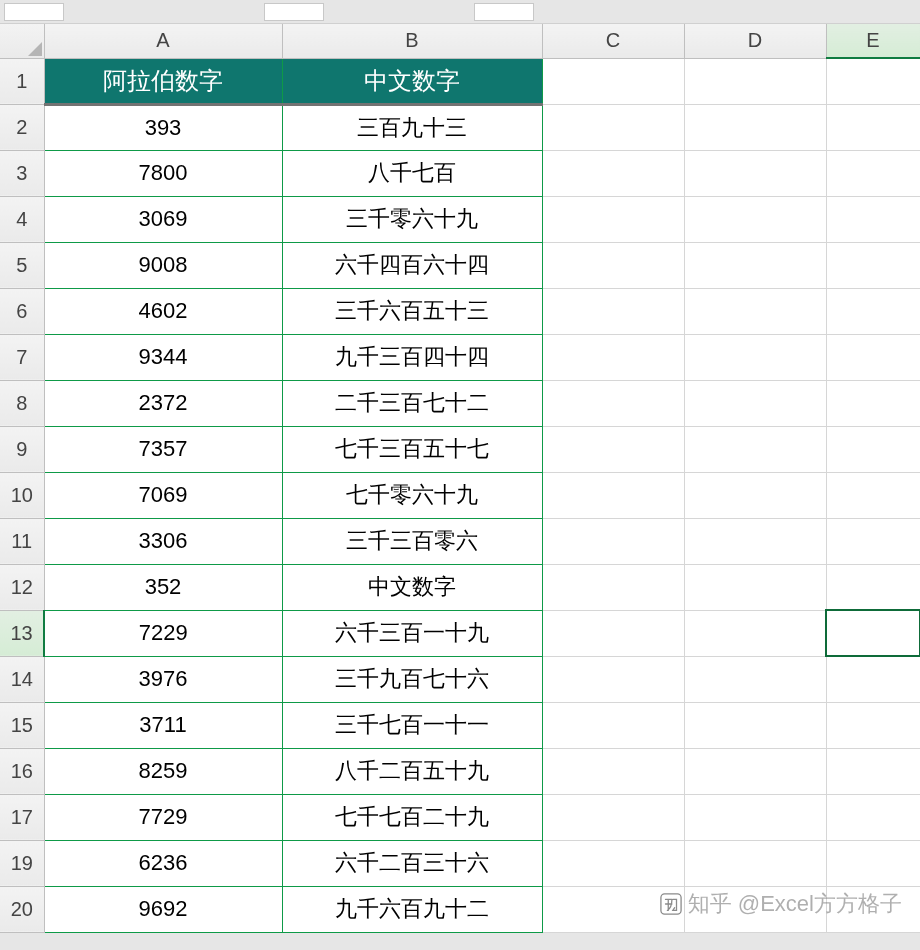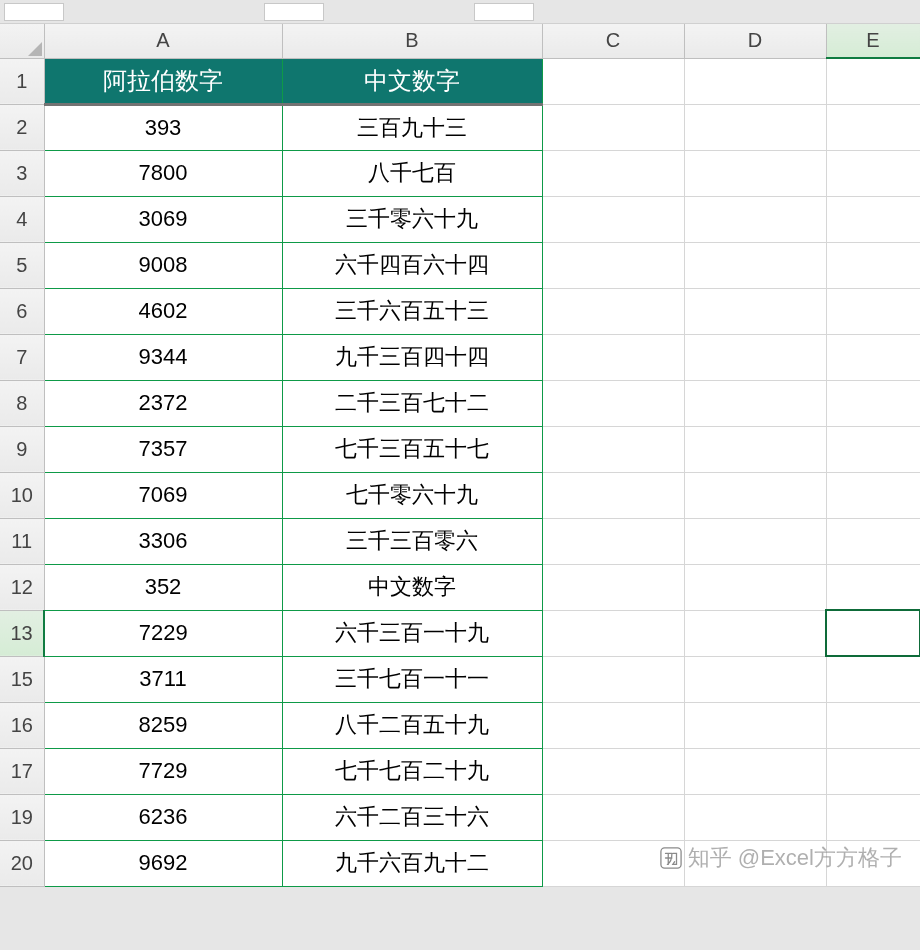--- a/index.html
+++ b/index.html
@@ -258,20 +258,28 @@
         </tr>
         <tr>
           <td class="rowhdr sel">13</td>
           <td class="cell cA">7229</td>
           <td class="cell cB">六千三百一十九</td>
           <td class="cell cC"></td>
           <td class="cell cD"></td>
           <td class="cell cE selected"></td>
         </tr>
         <tr>
+          <td class="rowhdr">14</td>
+          <td class="cell cA">3976</td>
+          <td class="cell cB">三千九百七十六</td>
+          <td class="cell cC"></td>
+          <td class="cell cD"></td>
+          <td class="cell cE"></td>
+        </tr>
+        <tr>
           <td class="rowhdr">15</td>
           <td class="cell cA">3711</td>
           <td class="cell cB">三千七百一十一</td>
           <td class="cell cC"></td>
           <td class="cell cD"></td>
           <td class="cell cE"></td>
         </tr>
         <tr>
           <td class="rowhdr">16</td>
           <td class="cell cA">8259</td>

